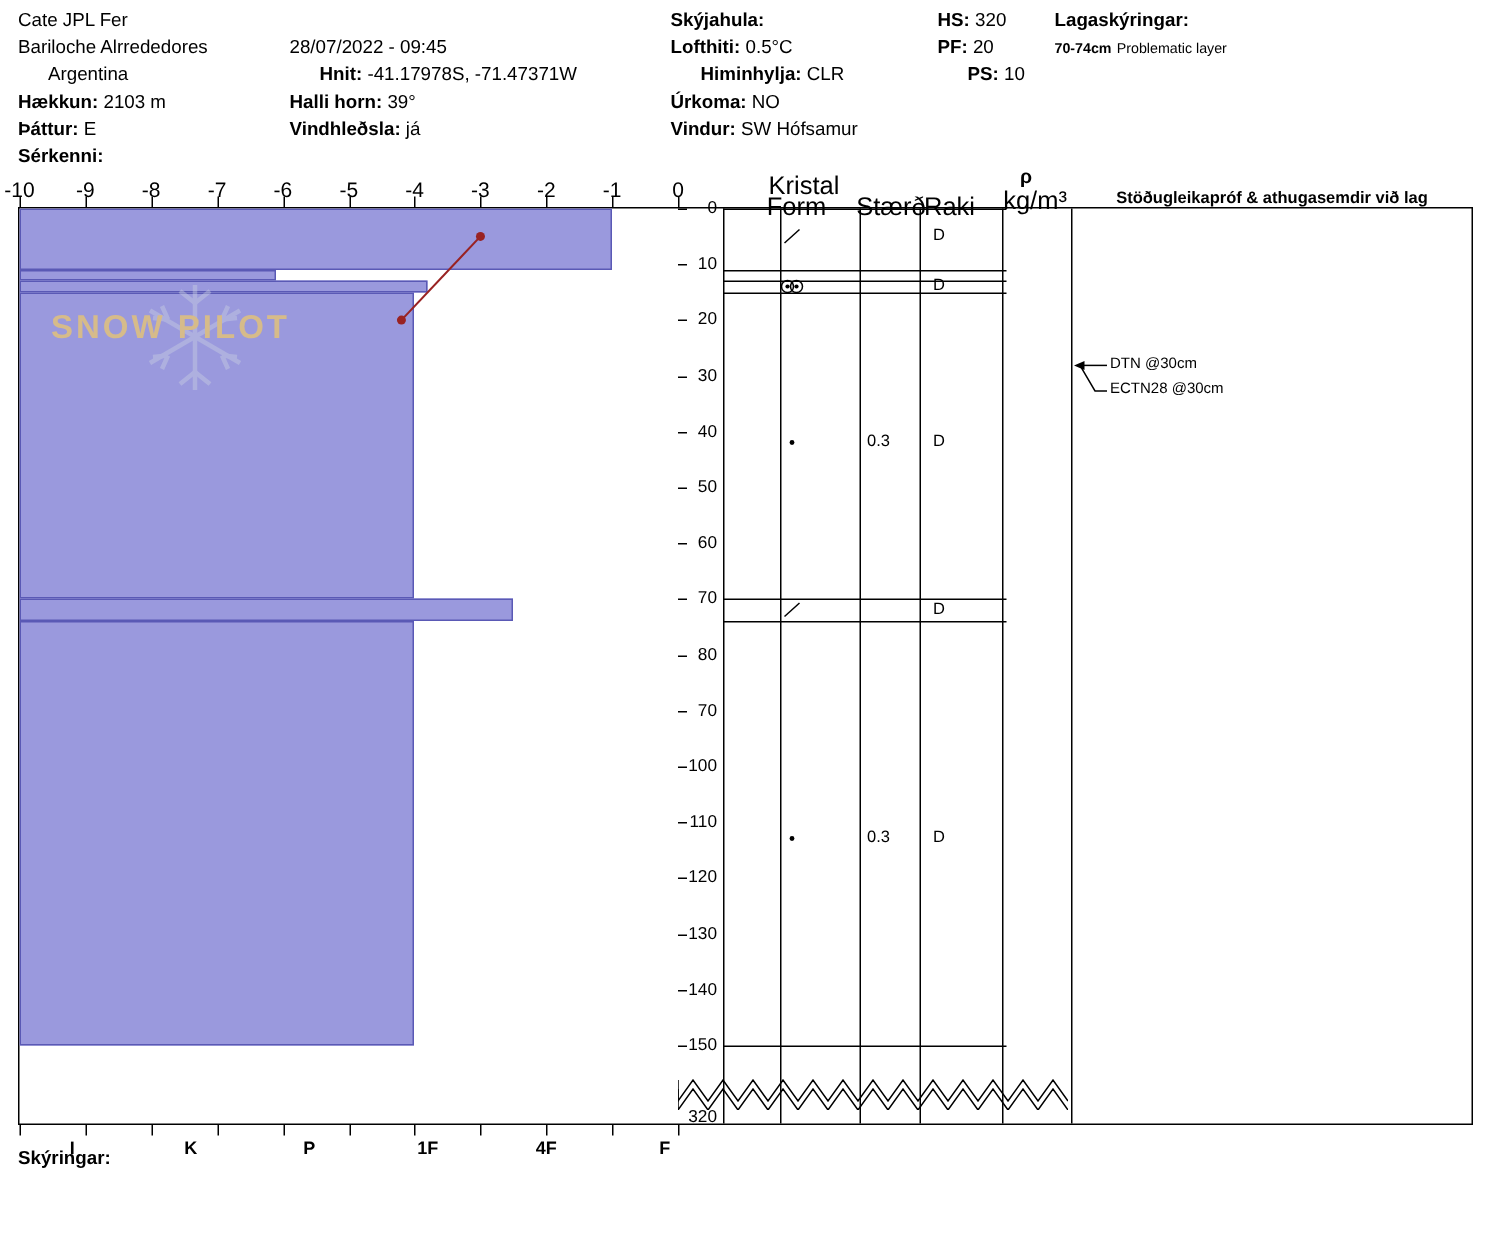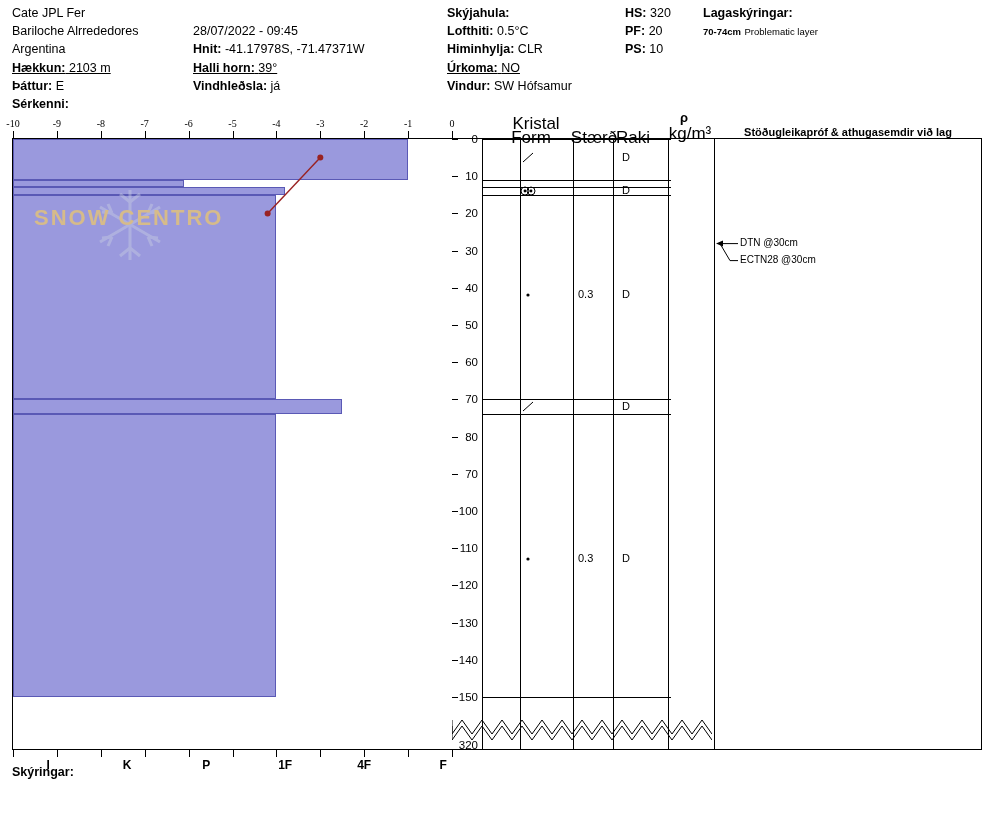--- a/index.html
+++ b/index.html
@@ -16,35 +16,35 @@
   .hdr-line{position:absolute;white-space:nowrap;}
   
   #header{position:absolute;left:0;top:0;width:994px;height:112px;}
   .col1{left:12px;}
   .col2{left:193px;}
   .col3{left:447px;}
   .col4{left:625px;}
   .col5{left:703px;}
   .hrow0{top:6px;}
   .hrow1{top:24px;}
-  .hrow2{top:42px;}
-  .hrow3{top:61px;text-decoration:underline;}
+  .hrow2{top:42px;margin-left:20px;}
+  .hrow3{top:61px;}
   .hrow4{top:79px;}
   .small{font-size:9.5px;}
   
   #plotframe{
     position:absolute;left:12px;top:138px;width:970px;height:612px;
     border:1px solid #000;box-sizing:border-box;
   }
   
   .vline{position:absolute;width:1px;background:#000;top:0;bottom:0;}
   
   #hardaxis{position:absolute;left:12px;top:120px;width:440px;height:18px;}
   #hardaxis .tick{position:absolute;top:11px;width:1px;height:7px;background:#000;}
-  #hardaxis .lbl{position:absolute;top:-2px;font-size:10px;transform:translateX(-50%);font-family:Liberation Serif, serif;}
+  #hardaxis .lbl{position:absolute;top:-2px;font-size:14px;transform:translateX(-50%);}
   
   #hardbottom{position:absolute;left:12px;top:750px;width:440px;height:26px;}
   #hardbottom .tick{position:absolute;top:0px;width:1px;height:7px;background:#000;}
   #hardbottom .lbl{position:absolute;top:8px;font-size:12px;font-weight:bold;transform:translateX(-50%);}
   
   #depthaxis{position:absolute;left:452px;top:138px;width:30px;height:612px;}
   #depthaxis .dlbl{position:absolute;right:4px;font-size:11.5px;transform:translateY(-50%);}
   #depthaxis .dtick{position:absolute;left:0;width:6px;height:1px;background:#000;}
   
   #profile{position:absolute;left:13px;top:139px;width:439px;height:610px;overflow:hidden;}
@@ -197,21 +197,21 @@
     <line x1="82" y1="33" x2="72" y2="32"></line>
       <line x1="82" y1="33" x2="78" y2="24"></line>
     <line x1="118" y1="57" x2="128" y2="58"></line>
       <line x1="118" y1="57" x2="122" y2="66"></line>
     <line x1="82" y1="57" x2="72" y2="58"></line>
       <line x1="82" y1="57" x2="78" y2="66"></line>
     <line x1="118" y1="33" x2="128" y2="32"></line>
       <line x1="118" y1="33" x2="122" y2="24"></line>
   </g>
 </svg>
-<div id="wmtext">SNOW CENTRO</div>
+<div id="wmtext">SNOW PILOT</div>
 
 <svg id="testline">
     <polyline points="308.3,19.6 255.61999999999998,75.4" stroke="#992222" stroke-width="1.4" fill="none"></polyline>
     <circle cx="308.3" cy="19.6" r="3" fill="#992222"></circle>
     <circle cx="255.61999999999998" cy="75.4" r="3" fill="#992222"></circle>
   </svg>
 
 <div id="depthaxis">
     <div class="dlbl" style="top: 1px;">0</div>
     <div class="dtick" style="top: 1px;"></div>

